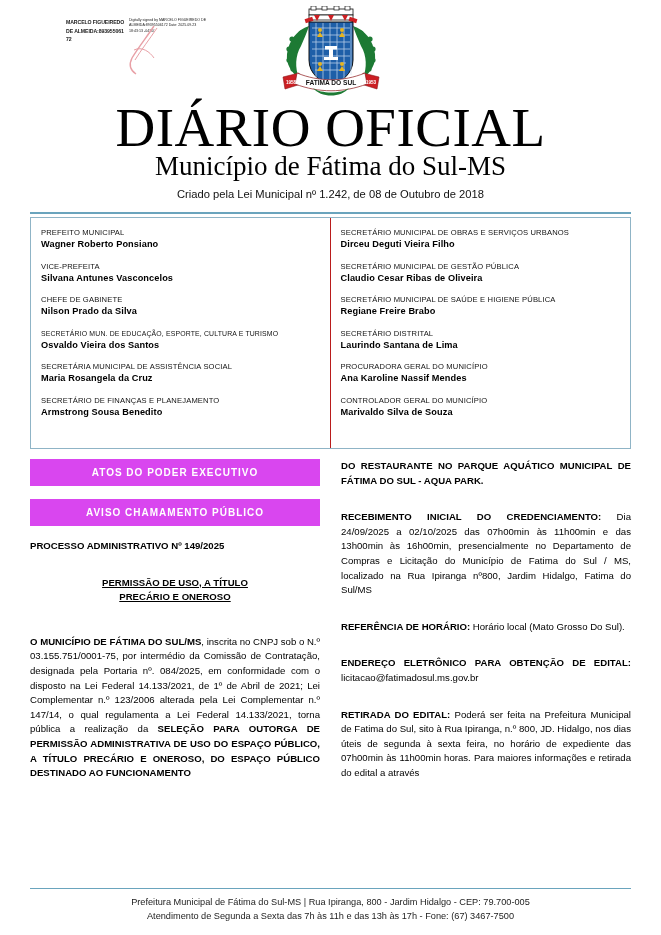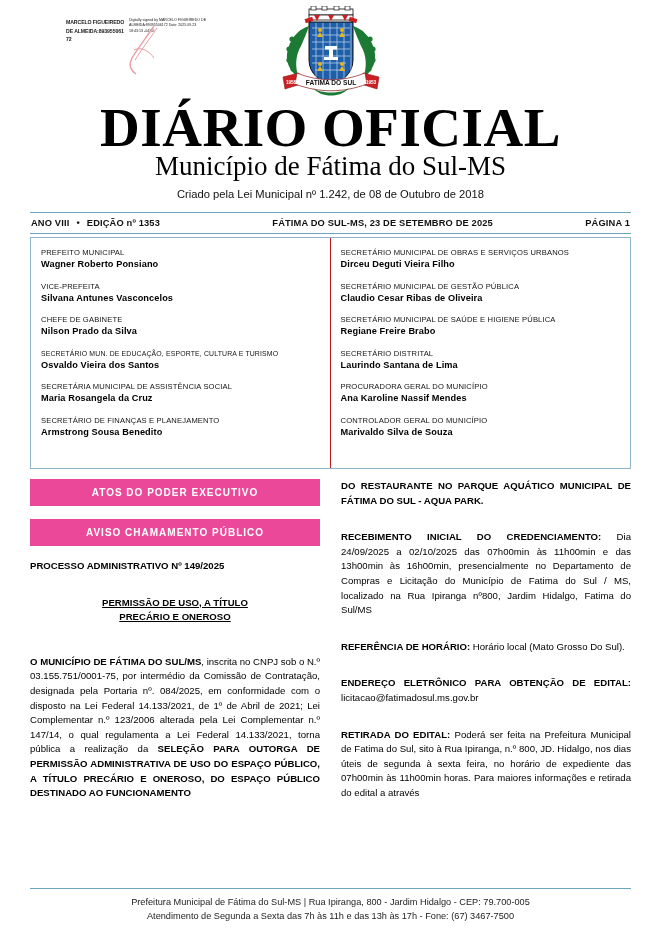--- a/index.html
+++ b/index.html
@@ -76,21 +76,21 @@
     position: absolute;
     top: 100px;
     left: 0;
     right: 0;
     text-align: center;
     font-family: "Liberation Serif", serif;
     font-size: 55px;
     line-height: 55px;
     letter-spacing: 0.5px;
     color: #000;
-    font-weight: bold;
+    font-weight: normal;
   }
   .title-sub {
     position: absolute;
     top: 152px;
     left: 0;
     right: 0;
     text-align: center;
     font-family: "Liberation Serif", serif;
     font-size: 27px;
     line-height: 28px;
@@ -167,21 +167,21 @@
     margin-top: 10px;
     height: 392px;
   }
   .col {
     width: 290px;
     box-sizing: border-box;
   }
   .col.right { margin-left: 21px; }
 
   .banner {
-    background: #ec4899;
+    background: #d946ef;
     color: #ffffff;
     text-align: center;
     font-size: 10px;
     font-weight: bold;
     letter-spacing: 1px;
     padding: 8px 0 8px 0;
     margin-bottom: 13px;
   }
 
   .body-text {
@@ -304,27 +304,20 @@
         <path d="M34 82 C42 88, 62 88, 70 82 C62 92, 42 92, 34 82 Z"></path>
       </g>
     </svg>
 
     <div class="title-main">DIÁRIO OFICIAL</div>
     <div class="title-sub">Município de Fátima do Sul-MS</div>
     <div class="title-law">Criado pela Lei Municipal nº 1.242, de 08 de Outubro de 2018</div>
   </div>
 
   <hr class="rule">
-  <div class="infobar">
-    <span class="left">ANO VIII</span>
-    <span class="dot">•</span>
-    <span class="left">EDIÇÃO nº 1353</span>
-    <span class="center">FÁTIMA DO SUL-MS, 23 DE SETEMBRO DE 2025</span>
-    <span class="right">PÁGINA 1</span>
-  </div>
   <hr class="rule">
 
   <div class="officials">
     <div class="off-col left">
       <div class="off-entry">
         <div class="off-role">PREFEITO MUNICIPAL</div>
         <div class="off-name">Wagner Roberto Ponsiano</div>
       </div>
       <div class="off-entry">
         <div class="off-role">VICE-PREFEITA</div>

